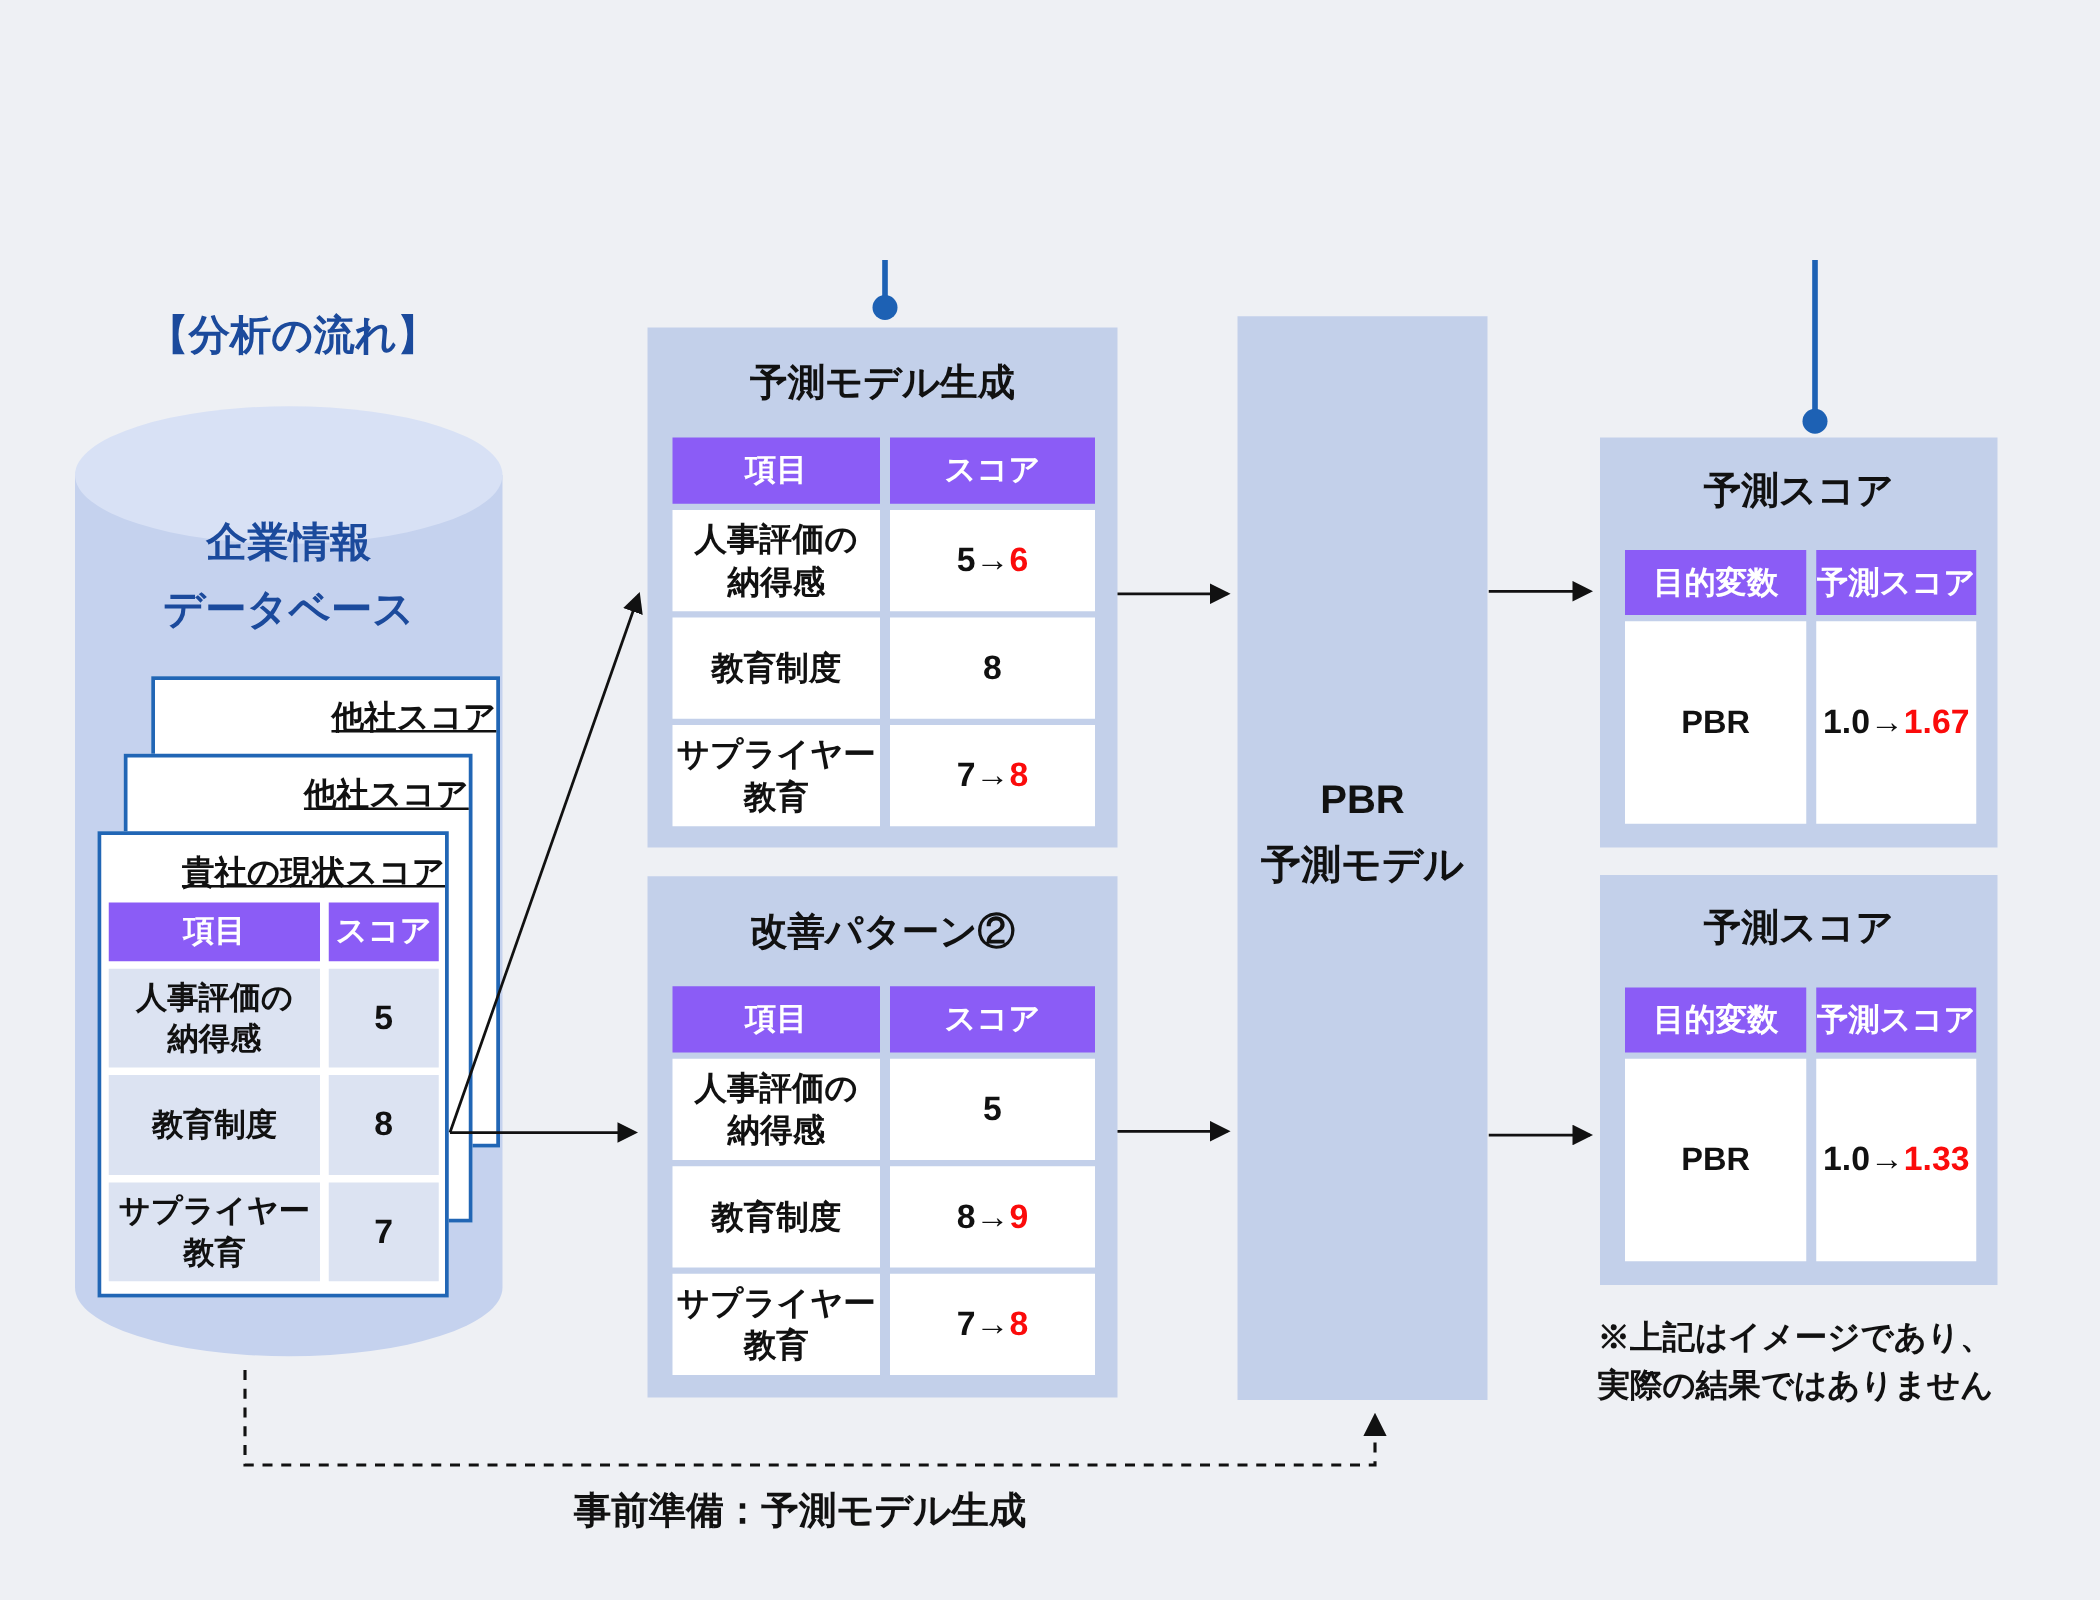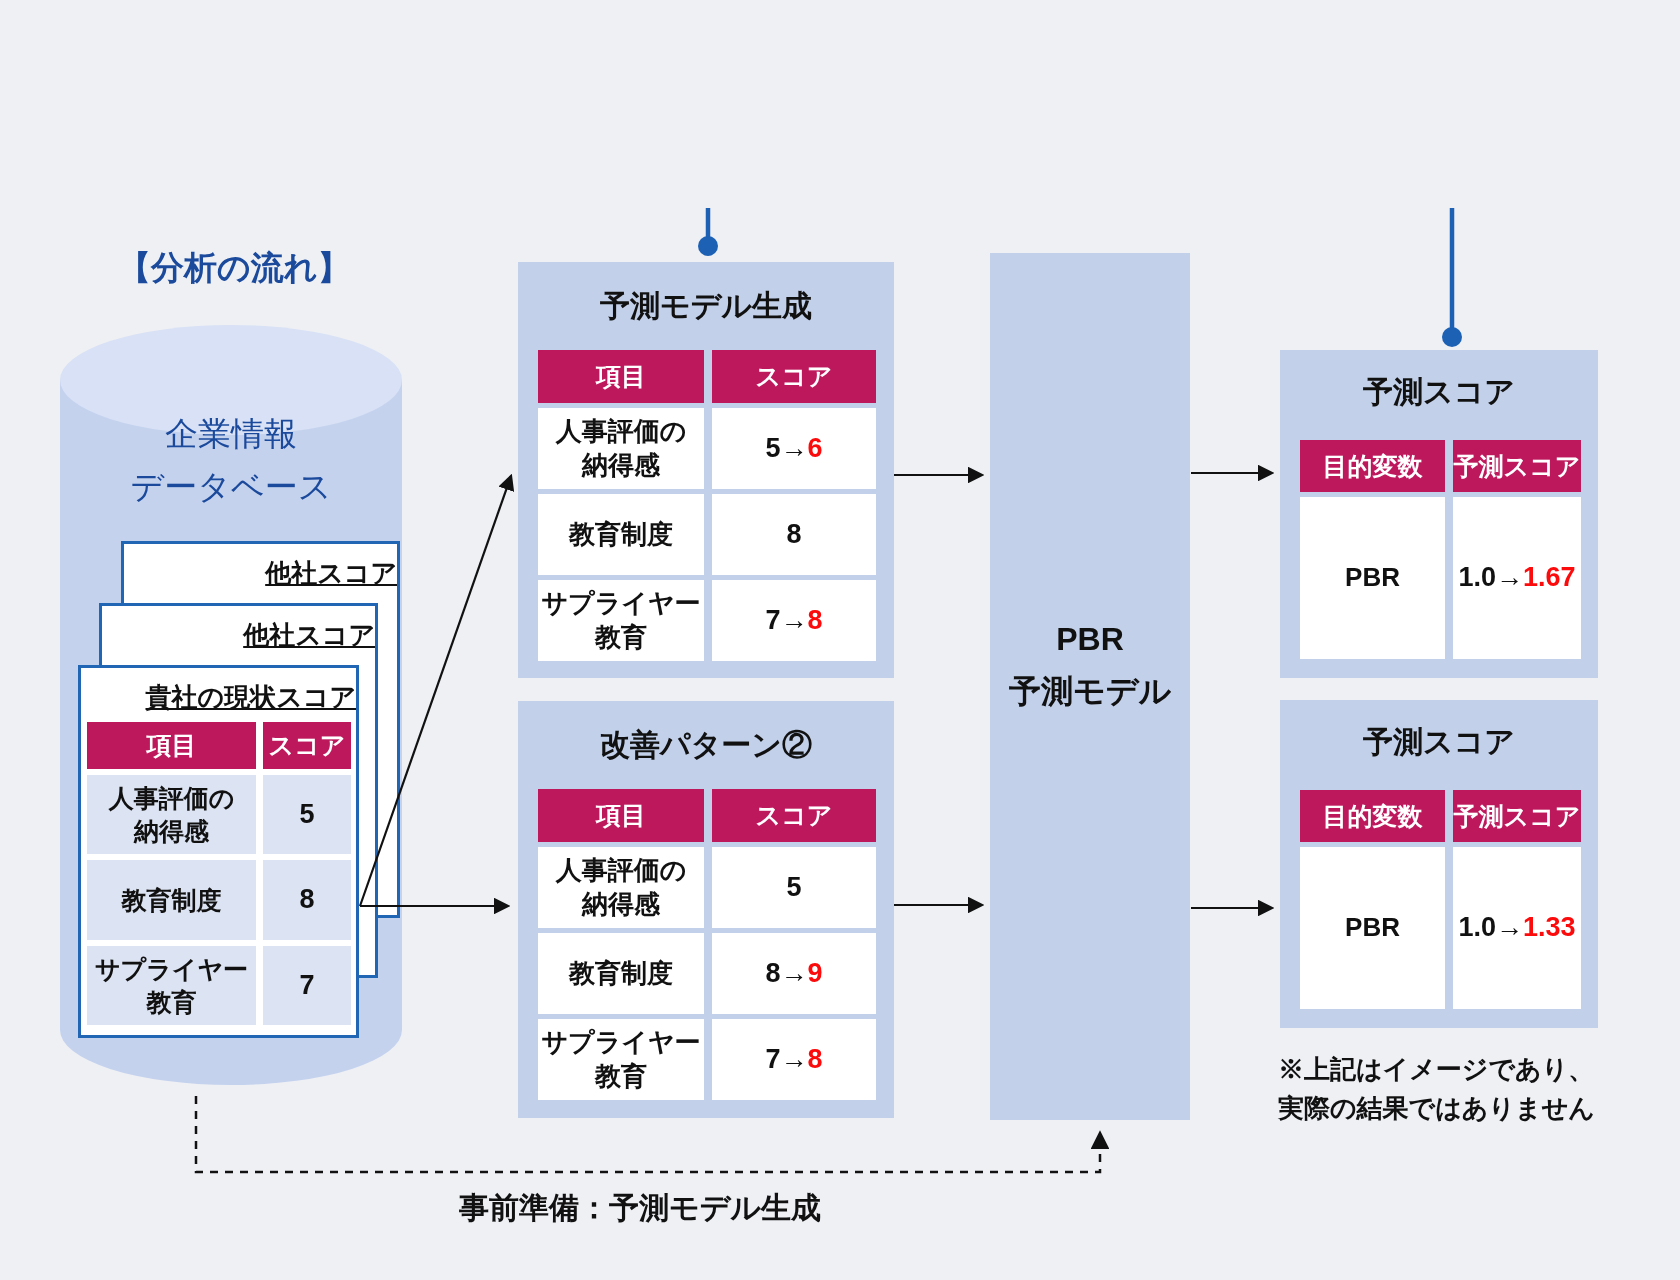--- a/index.html
+++ b/index.html
@@ -11,21 +11,21 @@
           align-items:center;text-align:center;font-weight:700;}
   #banner-left{left:315px;top:65px;width:622px;height:143px;font-size:28px;line-height:1.65;}
   #banner-right{left:1000px;top:65px;width:512px;height:143px;font-size:26px;line-height:1.75;}
   .red-text{color:#fb0b0b;}
 
   #flow-title{left:118px;top:246px;font-size:33px;font-weight:700;color:#1b4a9c;}
 
   #cyl-top{left:60px;top:325px;width:342px;height:110px;background:#d8e1f5;border-radius:50%;}
   #cyl-body{left:60px;top:380px;width:342px;height:705px;background:#c5d2ee;
             border-radius:0 0 171px 171px / 0 0 55px 55px;}
-  #db-label{left:60px;top:408px;width:342px;text-align:center;font-size:33px;font-weight:400;
+  #db-label{left:60px;top:408px;width:342px;text-align:center;font-size:33px;font-weight:700;
             color:#1b4a9c;line-height:1.6;white-space:pre-line;}
 
   .card{background:#ffffff;border:3px solid #2166b5;}
   #card-back{left:121px;top:541px;width:279px;height:377px;}
   #card-mid{left:99px;top:603px;width:279px;height:375px;}
   #card-front{left:78px;top:665px;width:281px;height:373px;}
   .card-title{text-align:right;padding-top:12px;font-size:26px;font-weight:600;color:#111;text-decoration:underline;}
 
   .grid{display:grid;position:absolute;}
   #current-grid{left:87px;top:722px;grid-template-columns:169px 88px;
@@ -33,21 +33,21 @@
   #pattern1-grid{left:538px;top:350px;grid-template-columns:166px 164px;
                  grid-template-rows:53px 81px 81px 81px;gap:5px 8px;}
   #pattern2-grid{left:538px;top:789px;grid-template-columns:166px 164px;
                  grid-template-rows:53px 81px 81px 81px;gap:5px 8px;}
   #predict1-grid{left:1300px;top:440px;grid-template-columns:145px 128px;
                  grid-template-rows:52px 162px;gap:5px 8px;}
   #predict2-grid{left:1300px;top:790px;grid-template-columns:145px 128px;
                  grid-template-rows:52px 162px;gap:5px 8px;}
 
   .cell{display:flex;align-items:center;justify-content:center;text-align:center;line-height:1.3;}
-  .cell-h{background:#be185d;color:#ffffff;font-size:25px;font-weight:700;}
+  .cell-h{background:#8b5cf6;color:#ffffff;font-size:25px;font-weight:700;}
   .cell-light{background:#dce3f2;color:#111;font-size:25px;font-weight:600;white-space:pre-line;}
   .cell-white{background:#ffffff;color:#111;font-size:26px;font-weight:600;white-space:pre-line;}
   .score{font-size:27px;font-weight:600;}
 
   .panel{background:#c3d0ea;}
   #pattern1{left:518px;top:262px;width:376px;height:416px;}
   #pattern2{left:518px;top:701px;width:376px;height:417px;}
   #predict1{left:1280px;top:350px;width:318px;height:328px;}
   #predict2{left:1280px;top:700px;width:318px;height:328px;}
   .panel-title{position:absolute;left:0;width:100%;text-align:center;font-size:30px;font-weight:700;color:#111;}

